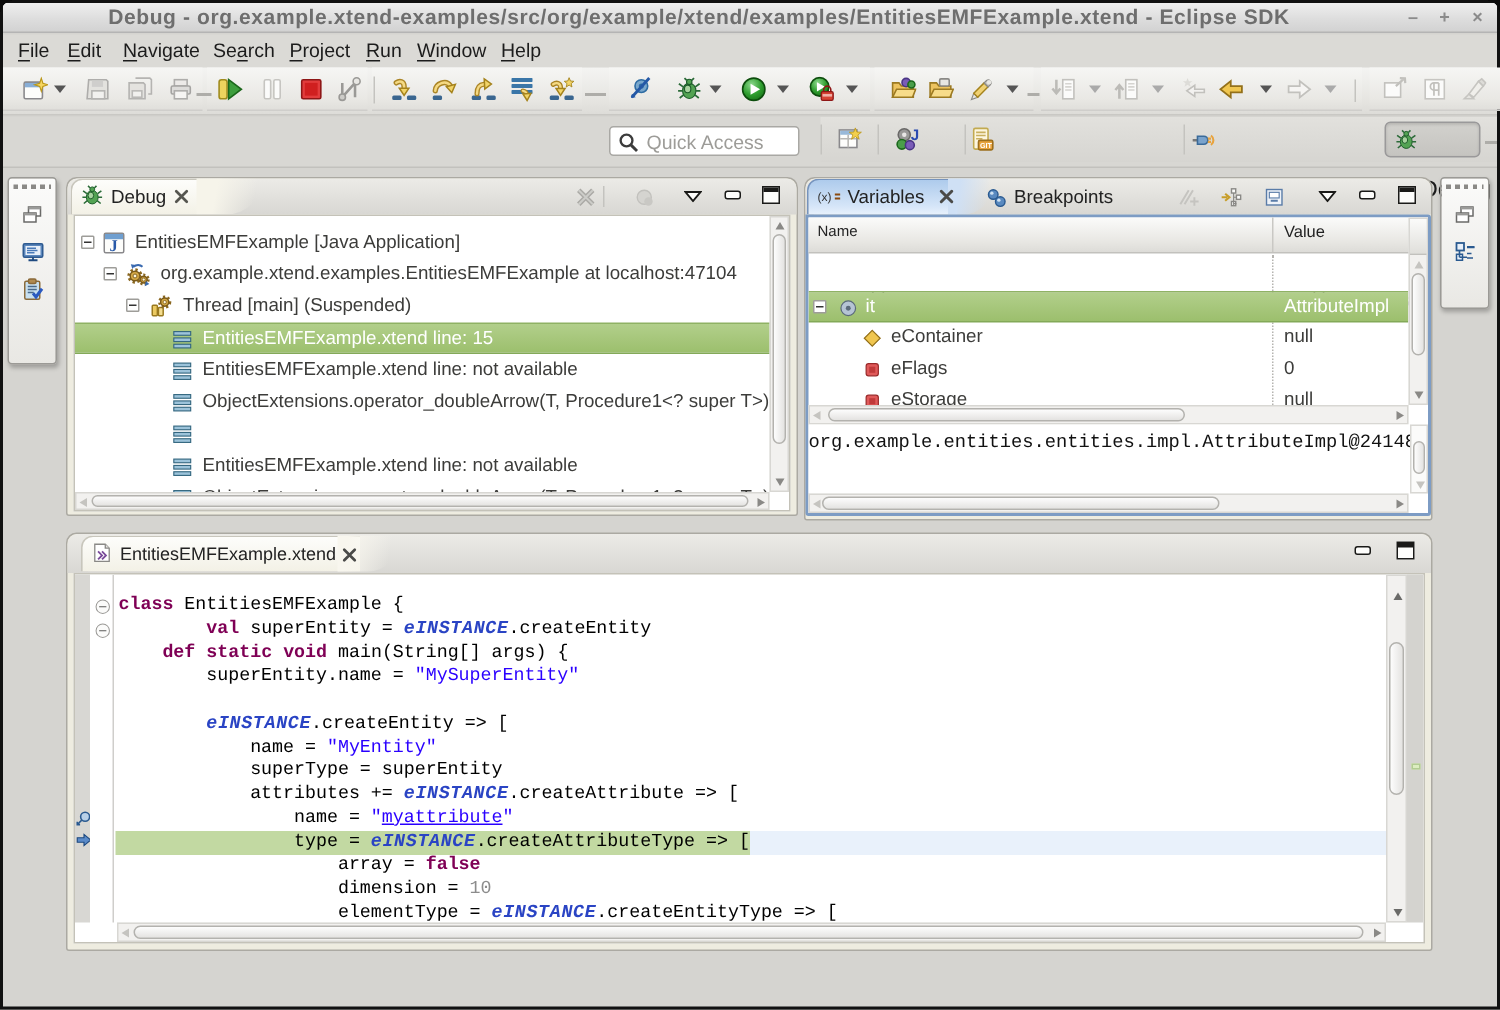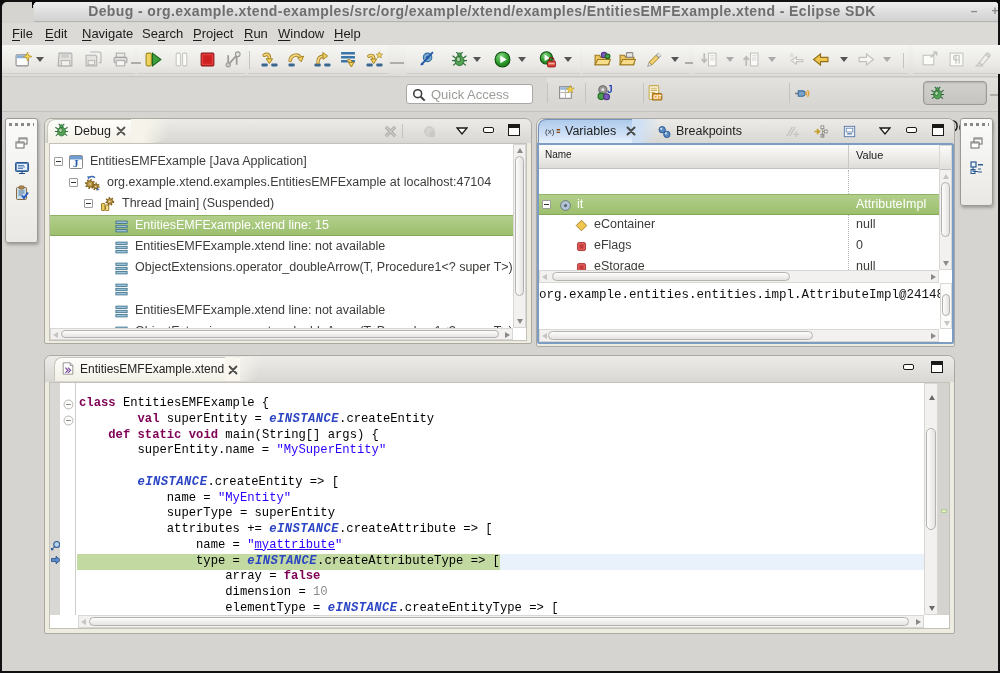--- a/index.html
+++ b/index.html
@@ -6,21 +6,21 @@
 html,body { width:1000px; height:673px; overflow:hidden; }
 body { font-family:"Liberation Sans", sans-serif; background:#0a0a0a; position:relative; }
 .abs { position:absolute; }
 
 
 #frame { position:absolute; inset:0; border:2px solid #111; border-radius:7px 7px 0 0; background:#d5d4d0; }
 
 
 #titlebar { position:absolute; left:2px; right:2px; top:2px; height:20px;
   background:linear-gradient(#efefef,#dcdcdc 60%,#d2d2d2);
-  border-bottom:1px solid #b4b4b4;margin-left:32px; }
+  border-bottom:1px solid #b4b4b4; }
 #titlebar .ttext { position:absolute; left:0; right:68px; top:1px; text-align:center;
   font-size:14px; font-weight:bold; color:#6e6e6e; letter-spacing:0.4px; }
 .winbtn { position:absolute; top:0px; width:30px; height:18px; color:#8b8b8b; font-size:12px; text-align:center; line-height:18px; font-weight:bold;}
 
 
 #menubar { position:absolute; left:2px; right:2px; top:23px; height:22px; background:#dbdad6; }
 #menubar span.mi { position:absolute; top:3px; font-size:13px; color:#1c1c1c; }
 #menubar u { text-decoration:underline; text-underline-offset:2px; }
 
 

